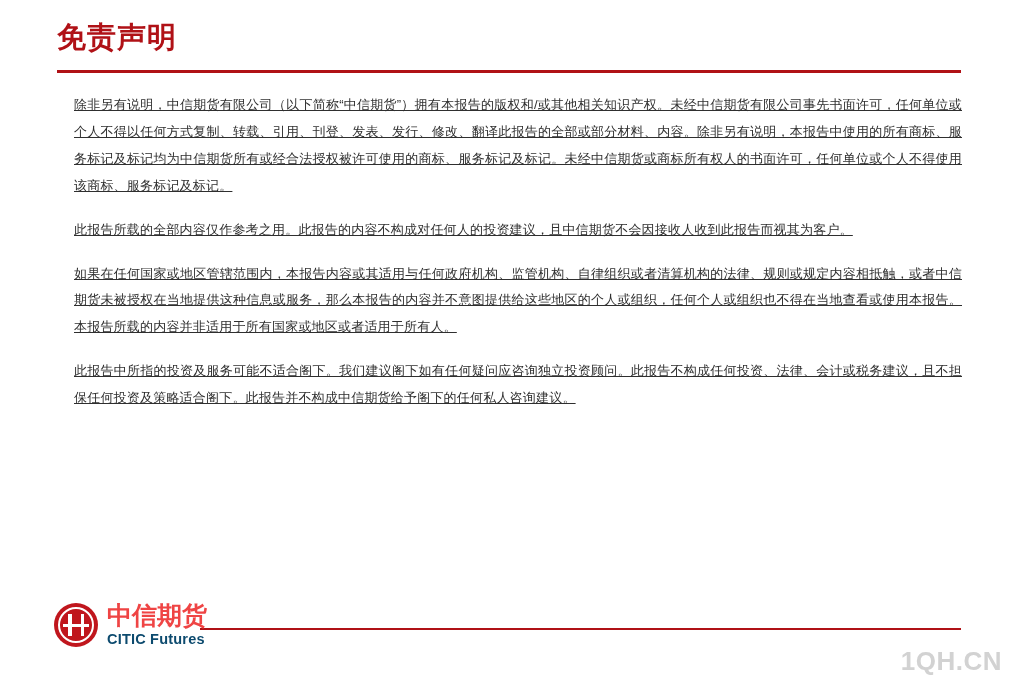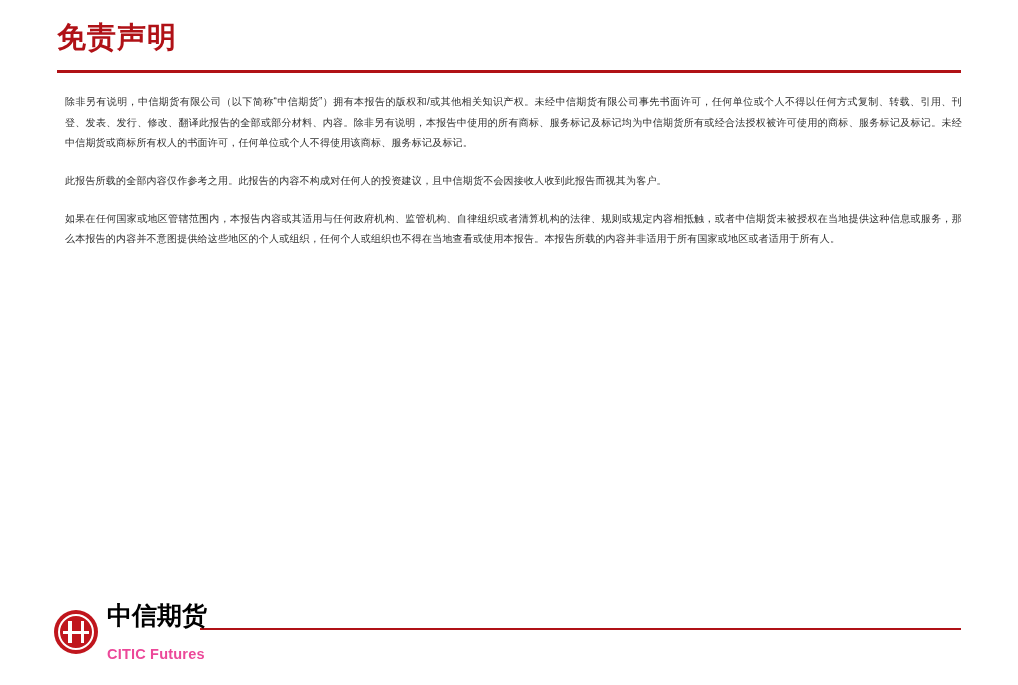--- a/index.html
+++ b/index.html
@@ -38,27 +38,28 @@
     height: 3px;
     background: #b01116;
   }
   .body-area {
     position: absolute;
     left: 57px;
     top: 92px;
     width: 905px;
   }
   .para {
-    font-size: 10px;
+    font-size: 13px;
     line-height: 2.07;
     color: #2f2f2f;
     text-align: justify;
     text-justify: inter-ideograph;
-    margin: 0 0 17px 8px;
+    margin: 0 0 17px 17px;
     letter-spacing: 0.2px;
+    text-decoration: underline;
   }
   .para:last-child {
     margin-bottom: 0;
   }
   .footer-rule {
     position: absolute;
     left: 200px;
     top: 628px;
     width: 761px;
     height: 1.5px;
@@ -116,29 +117,29 @@
   }
   .logo-text {
     display: flex;
     flex-direction: column;
     justify-content: center;
     line-height: 1;
   }
   .logo-cn {
     font-size: 25px;
     font-weight: bold;
-    color: #000000;
+    color: #ef4444;
     letter-spacing: 0px;
   }
   .logo-en {
     font-size: 14.5px;
     font-weight: bold;
-    color: #ec4899;
+    color: #0c4a6e;
     letter-spacing: 0.2px;
-    margin-top: 19px;
+    margin-top: 4px;
   }
   .watermark {
     position: absolute;
     right: 16px;
     bottom: 8px;
     font-size: 26px;
     font-weight: bold;
     color: #d2d2d2;
     letter-spacing: 0.5px;
   }
@@ -148,31 +149,33 @@
 
 <div class="slide">
 
   <div class="title">免责声明</div>
   <div class="title-rule"></div>
 
   <div class="body-area">
     <p class="para">除非另有说明，中信期货有限公司（以下简称“中信期货”）拥有本报告的版权和/或其他相关知识产权。未经中信期货有限公司事先书面许可，任何单位或个人不得以任何方式复制、转载、引用、刊登、发表、发行、修改、翻译此报告的全部或部分材料、内容。除非另有说明，本报告中使用的所有商标、服务标记及标记均为中信期货所有或经合法授权被许可使用的商标、服务标记及标记。未经中信期货或商标所有权人的书面许可，任何单位或个人不得使用该商标、服务标记及标记。</p>
     <p class="para">此报告所载的全部内容仅作参考之用。此报告的内容不构成对任何人的投资建议，且中信期货不会因接收人收到此报告而视其为客户。</p>
     <p class="para">如果在任何国家或地区管辖范围内，本报告内容或其适用与任何政府机构、监管机构、自律组织或者清算机构的法律、规则或规定内容相抵触，或者中信期货未被授权在当地提供这种信息或服务，那么本报告的内容并不意图提供给这些地区的个人或组织，任何个人或组织也不得在当地查看或使用本报告。本报告所载的内容并非适用于所有国家或地区或者适用于所有人。</p>
+    <p class="para">此报告中所指的投资及服务可能不适合阁下。我们建议阁下如有任何疑问应咨询独立投资顾问。此报告不构成任何投资、法律、会计或税务建议，且不担保任何投资及策略适合阁下。此报告并不构成中信期货给予阁下的任何私人咨询建议。</p>
   </div>
 
   <div class="footer-rule"></div>
 
   <div class="logo-wrap">
     <div class="logo-mark">
       <div class="inner-ring"></div>
       <div class="bar-v1"></div>
       <div class="bar-v2"></div>
       <div class="bar-h"></div>
     </div>
     <div class="logo-text">
       <span class="logo-cn">中信期货</span>
       <span class="logo-en">CITIC Futures</span>
     </div>
   </div>
 
+  <div class="watermark">1QH.CN</div>
 
 </div>
 
 </body></html>

